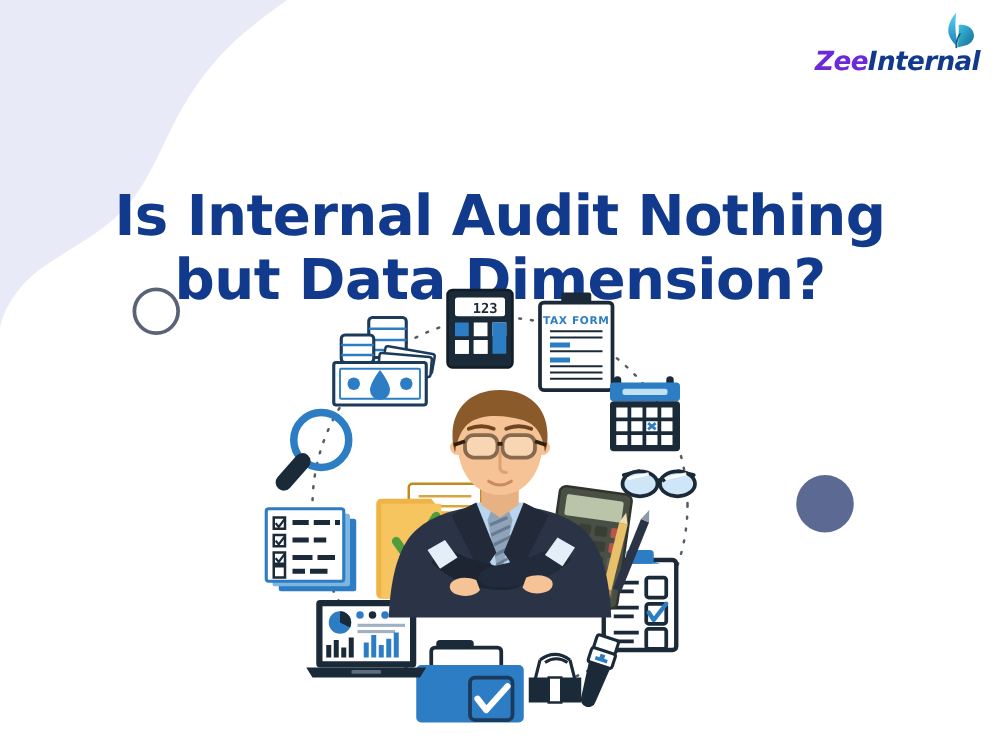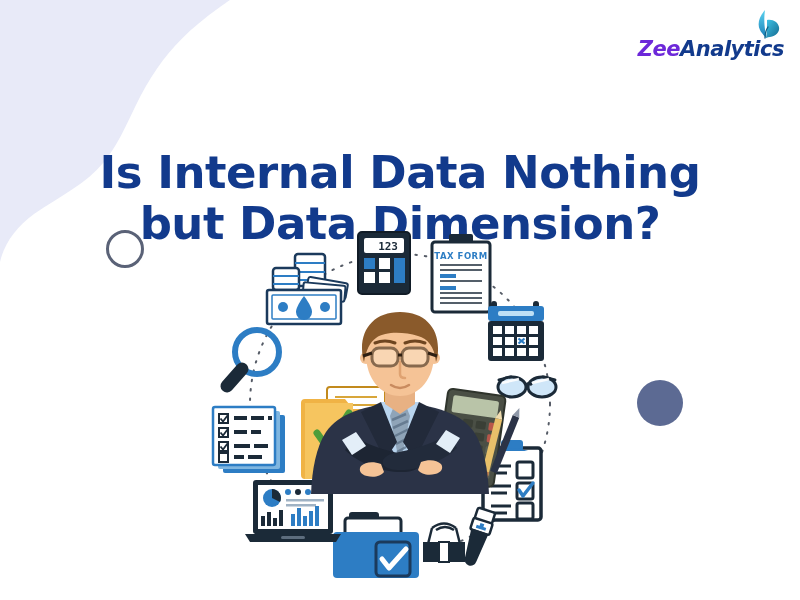--- a/index.html
+++ b/index.html
@@ -70,26 +70,26 @@
         <linearGradient id="lg2" x1="0" y1="0" x2="1" y2="1">
           <stop offset="0" stop-color="#3fc4e8"></stop>
             <stop offset="1" stop-color="#14698f"></stop>
         </linearGradient>
       </defs>
       <path d="M17 2 C11 9 9 16 12 22 C14 26 17 28 18 30 C18 24 15 17 17 2 Z" fill="url(#lg1)"></path>
       <path d="M19 12 C25 11 30 14 31 19 C32 24 28 28 22 29 C19 29.5 18 30 18 30 C19 24 19 17 19 12 Z" fill="url(#lg2)"></path>
       <path d="M17 30 C17 26 18 22 20 19" stroke="#0d5f85" stroke-width="1.3" fill="none" stroke-linecap="round"></path>
     </svg>
     <div class="logo-text">
-      <span class="logo-zee">Zee</span><span class="logo-dim">Analytics</span>
+      <span class="logo-zee">Zee</span><span class="logo-dim">Internal</span>
     </div>
   </div>
 
   <h1 class="title">
-    <span>Is Internal Data Nothing</span>
+    <span>Is Internal Audit Nothing</span>
     <span class="l2">but Data Dimension?</span>
   </h1>
 
   <svg class="illo" viewBox="0 0 410 370">
 
     <circle cx="205" cy="182" r="150" fill="none" stroke="#555b66" stroke-width="2" stroke-dasharray="1.5 8" stroke-linecap="round"></circle>
 
     <g transform="translate(72,28)">
 
       <g>

